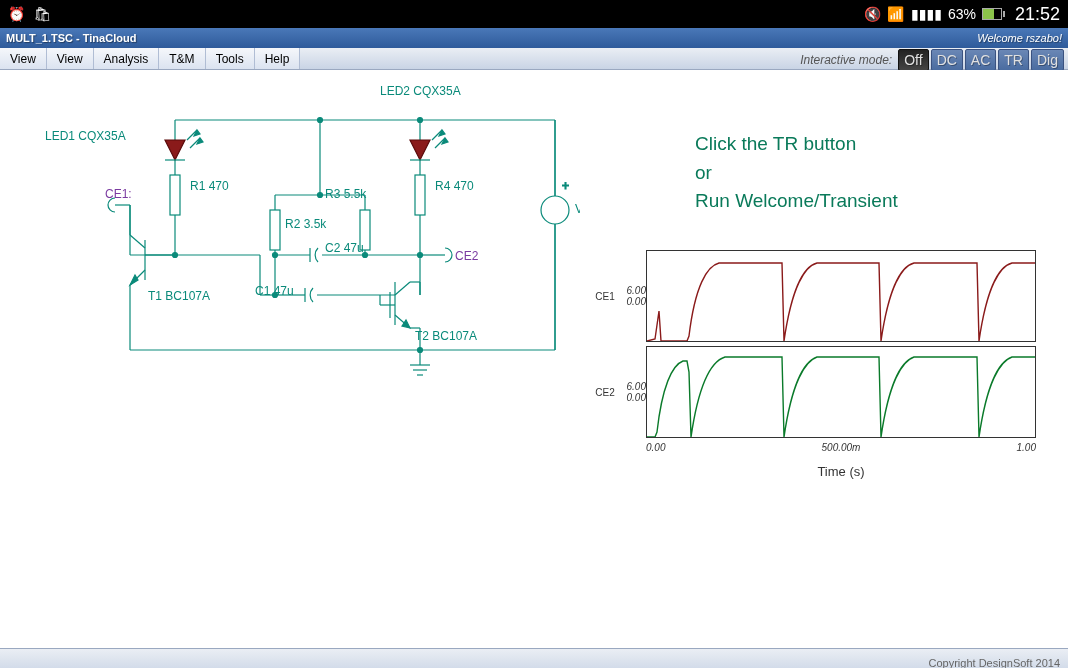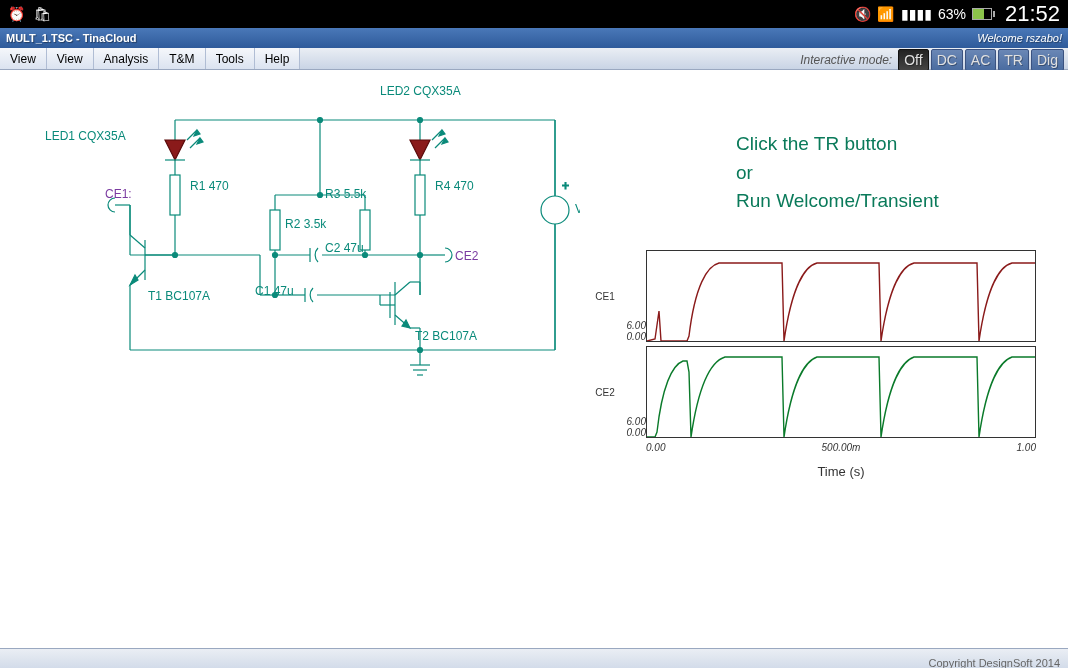--- a/index.html
+++ b/index.html
@@ -24,26 +24,26 @@
   .menu-spacer { flex: 1; }
   .mode-area { display: flex; align-items: center; padding: 12px 4px; font-size: 12px; }
   .mode-label { color: #555; font-style: italic; margin-right: 4px; }
   .mode-btn { padding: 2px 5px; color: #e0e0e0; background: linear-gradient(#6a87b5,#4a6ca0); border: 1px solid #3a5280; border-radius: 2px; margin-left: 2px; cursor: pointer; font-size: 14px; text-shadow: 1px 1px 0 rgba(0,0,0,.3); }
   .mode-btn.sel { background: linear-gradient(#222,#444); border-color:#111; }
   
   
   .canvas { position: relative; width: 1068px; height: 578px; background: #fff; }
   .canvas svg { position: absolute; left: 0; top: 0; }
   
-  .hint { position: absolute; left: 736px; top: 60px; color: #0a7a5a; font-family: Arial; font-size: 19px; line-height: 1.5; }
+  .hint { position: absolute; left: 695px; top: 60px; color: #0a7a5a; font-family: Arial; font-size: 19px; line-height: 1.5; }
   
   .plots { position: absolute; left: 590px; top: 180px; width: 460px; }
   .plot-row { display: flex; align-items: center; margin-bottom: 4px; }
   .plot-ylab { width: 30px; font-size: 10px; color: #333; text-align: center; }
-  .plot-yax { width: 26px; font-size: 10px; color: #333; display: flex; flex-direction: column; justify-content: flex-end; align-items: flex-end; height: 92px; font-style: italic; }
+  .plot-yax { width: 26px; font-size: 10px; color: #333; display: flex; flex-direction: column; justify-content: center; align-items: flex-end; height: 92px; font-style: italic; }
   .plot-box { border: 1px solid #333; width: 390px; height: 92px; position: relative; overflow: hidden; }
   .xaxis { margin-left: 56px; width: 390px; display: flex; justify-content: space-between; font-size: 10px; font-style: italic; color: #333; }
   .xlabel { text-align: center; margin-left: 56px; width: 390px; font-size: 13px; color: #333; margin-top: 11px; }
   
   
   .footer-bar { background: linear-gradient(#eaeef4, #c9d4e5); height: 28px; border-top: 1px solid #9aa8c0; display: flex; align-items: center; padding: 0 8px; font-size: 11px; color: #666; }
   .footer-bar .copy { margin-left: auto; }
   
   .teal { stroke: #0a8a7a; fill: none; }
   .tealfill { fill: #0a8a7a; }
@@ -63,21 +63,21 @@
     <span>🔇</span>
     <span>📶</span>
     <span>▮▮▮▮</span>
     <span>63%</span>
     <span class="batt">
       <span class="batt-body">
           <span class="batt-fill"></span>
         </span>
         <span class="batt-tip"></span>
     </span>
-    <span style="font-size:22px;margin-left:4px">21:52</span>
+    <span style="font-size:18px;margin-left:4px">21:52</span>
   </div>
 </div>
 
 <div class="title-bar">
   <span>MULT_1.TSC - TinaCloud</span>
   <span class="welcome">Welcome rszabo!</span>
 </div>
 
 <div class="menu-bar">
   <div class="menu-item">View</div>

